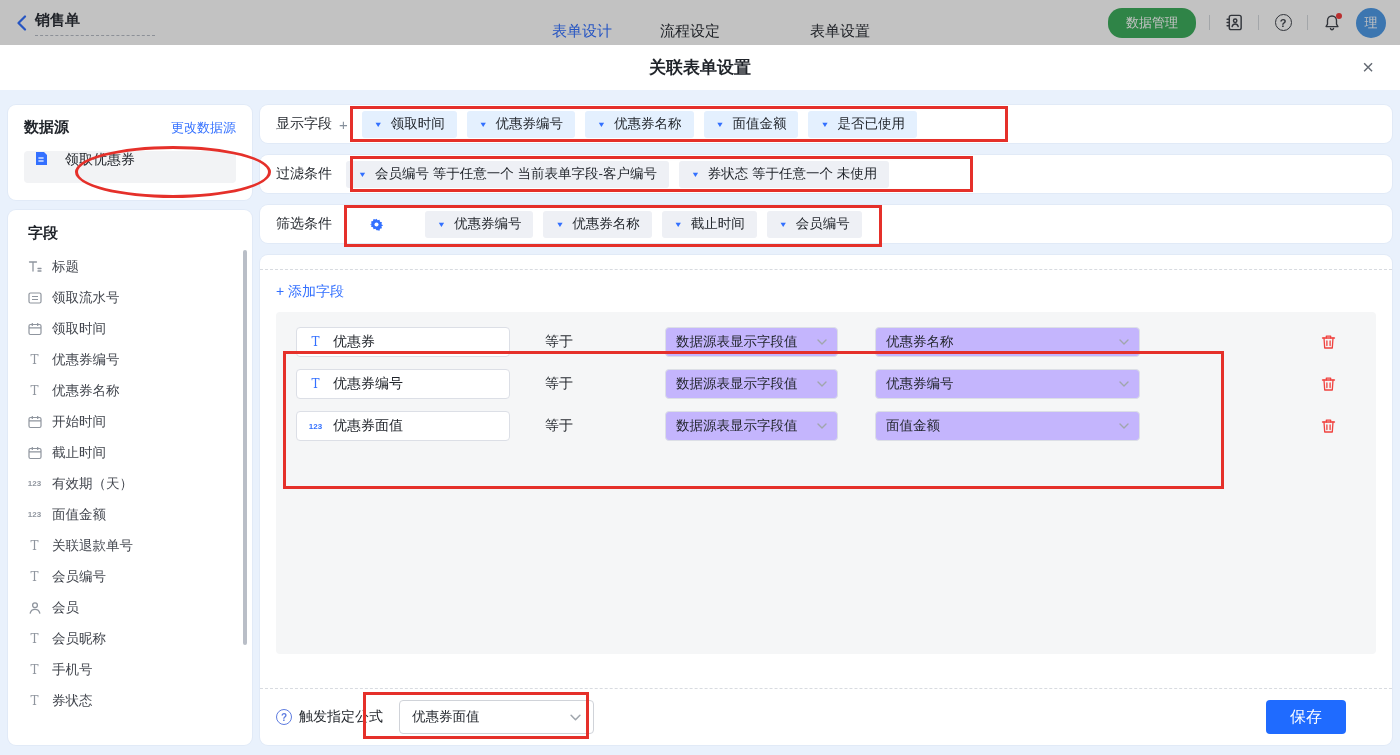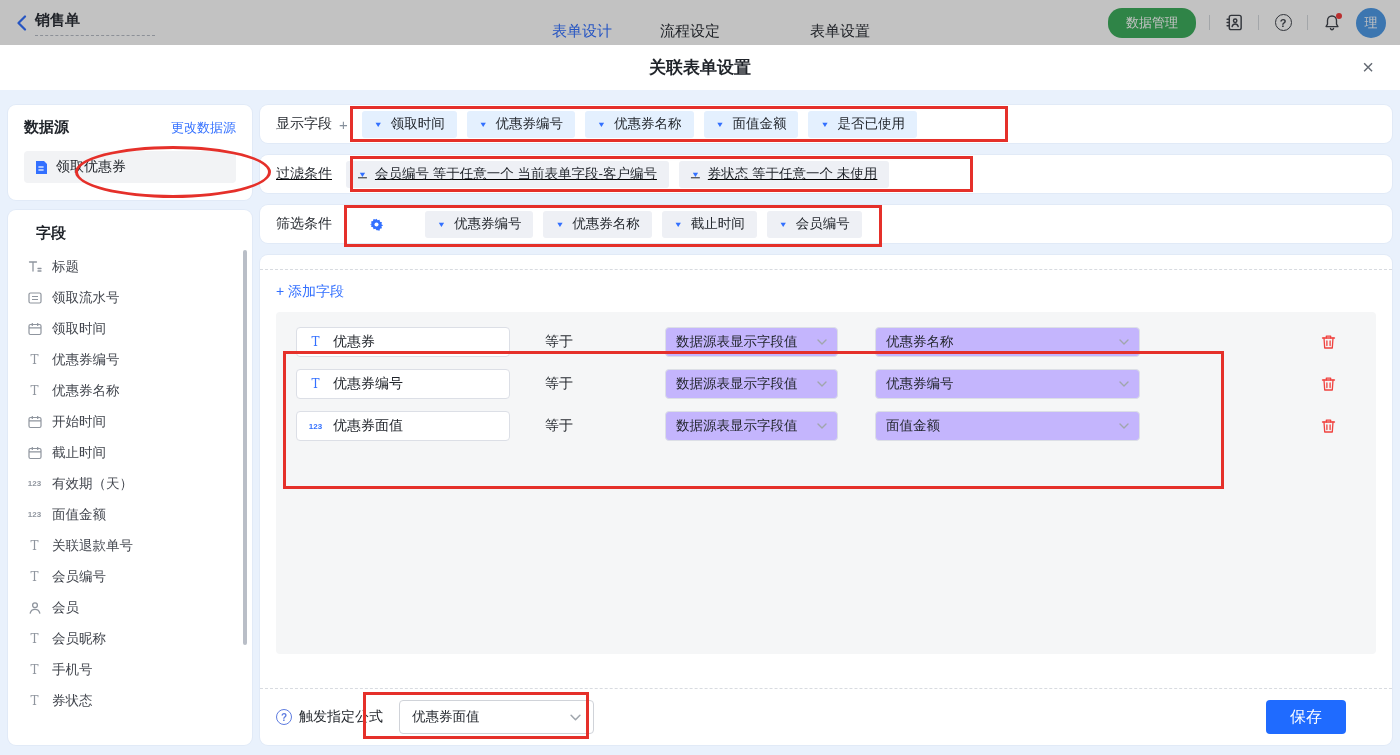--- a/index.html
+++ b/index.html
@@ -32,36 +32,36 @@
   .modal-close { position:absolute; right:26px; top:12px; font-size:20px; color:#646a73; cursor:pointer; line-height:20px; }
 
   
   .card { position:absolute; background:#fff; border-radius:8px; box-shadow:0 0 0 1px rgba(46,77,128,0.04); }
 
   
   .ds-card { left:8px; top:105px; width:244px; height:95px; padding:13px 16px; }
   .ds-head { display:flex; align-items:center; justify-content:space-between; }
   .ds-title { font-size:15px; font-weight:bold; color:#1f2329; }
   .ds-change { font-size:13px; color:#3370ff; cursor:pointer; }
-  .ds-selected { margin-top:14px; height:32px; background:#f2f3f5; border-radius:4px; display:flex; align-items:center; gap:8px; padding:0 10px; cursor:pointer;font-family:Liberation Serif, serif; }
+  .ds-selected { margin-top:14px; height:32px; background:#f2f3f5; border-radius:4px; display:flex; align-items:flex-start; gap:17px; padding:0 10px; cursor:pointer;font-family:Liberation Serif, serif; }
   .ds-selected-label { font-size:14px; color:#1f2329; }
 
   .fields-card { left:8px; top:210px; width:244px; height:535px; padding:14px 0 8px 0; overflow:hidden; }
-  .fields-title { font-size:15px; font-weight:bold; color:#1f2329; padding-left:28px; }
+  .fields-title { font-size:15px; font-weight:bold; color:#1f2329; padding-left:20px; }
   .fields-list { margin-top:8px; }
   .field-item { height:31px; display:flex; align-items:center; gap:9px; padding-left:18px; cursor:pointer; }
   .field-icon { width:17px; display:flex; align-items:center; justify-content:center; color:#8f959e; flex:none; }
   .glyph-T { font-family:"DejaVu Serif",serif; font-size:12px; color:#8f959e; }
   .glyph-123 { font-size:8px; letter-spacing:0; color:#8f959e; font-weight:bold; }
   .field-label { font-size:13.5px; color:#42464e; white-space:nowrap; }
   .fields-scrollbar { position:absolute; right:5px; top:40px; width:4px; height:395px; background:#b9bec7; border-radius:2px; cursor:pointer; }
 
   
   .row-card { left:260px; width:1132px; height:38px; display:flex; align-items:center; padding:0 16px; }
-  .rowA { top:105px; } .rowB { top:155px;text-decoration:underline; } .rowC { top:205px;gap:32px; }
+  .rowA { top:105px; } .rowB { top:155px; } .rowC { top:205px;gap:32px; }
   .row-label { font-size:14px; color:#1f2329; white-space:nowrap; }
   .row-plus { font-size:15px; color:#86909c; margin-left:7px; cursor:pointer; }
   .gear { margin-left:6px; display:flex; cursor:pointer; }
   .tags { display:flex; align-items:center; gap:10px; margin-left:14px; }
   .tag { height:27px; display:flex; align-items:center; gap:8px; padding:0 12px; border-radius:3px; font-size:13.5px; color:#1f2329; cursor:pointer; white-space:nowrap; }
   .tag-blue { background:#e4f0fe; }
   .tag-gray { background:#eef0f5; }
   .caret { font-size:9px; color:#3370ff; transform:scaleY(0.85); }
 
   

